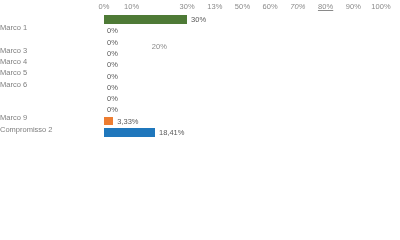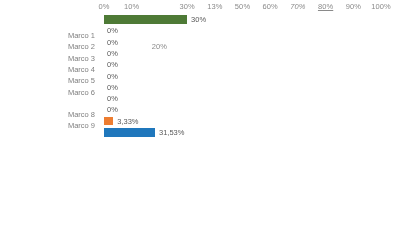--- a/index.html
+++ b/index.html
@@ -50,25 +50,25 @@
   }
   .row {
     position: absolute;
     left: 0;
     width: 400px;
     height: 11.3px;
   }
   .cat-label {
     position: absolute;
     left: 0;
-    top: 16px;
+    top: 8px;
     width: 95px;
     height: 11.3px;
     line-height: 11.3px;
-    text-align: right;
+    text-align: left;
     font-size: 7.5px;
     color: #7f7f7f;
     white-space: nowrap;
     overflow: visible;
   }
   .plot {
     position: absolute;
     left: 104px;
     top: 0;
     width: 277px;
@@ -114,21 +114,20 @@
 
   <div id="rows">
       <div class="row" style="top: 0px;">
         <div class="cat-label">Marco 1</div>
         <div class="plot">
           <div class="bar green" style="width: 83.1px;"></div>
           <div class="val-label" style="left: 87.1px;">30%</div>
         </div>
       </div>
       <div class="row" style="top: 11.3px;">
-        <div class="cat-label">Marco 2</div>
         <div class="plot">
           <div class="val-label" style="left: 3px;">0%</div>
         </div>
       </div>
       <div class="row" style="top: 22.6px;">
         <div class="cat-label">Marco 3</div>
         <div class="plot">
           <div class="val-label" style="left: 3px;">0%</div>
         </div>
       </div>
@@ -149,38 +148,38 @@
         <div class="plot">
           <div class="val-label" style="left: 3px;">0%</div>
         </div>
       </div>
       <div class="row" style="top: 67.8px;">
         <div class="plot">
           <div class="val-label" style="left: 3px;">0%</div>
         </div>
       </div>
       <div class="row" style="top: 79.1px;">
-        <div class="cat-label">Marco 8</div>
         <div class="plot">
           <div class="val-label" style="left: 3px;">0%</div>
         </div>
       </div>
       <div class="row" style="top: 90.4px;">
         <div class="cat-label">Marco 9</div>
         <div class="plot">
           <div class="val-label" style="left: 3px;">0%</div>
         </div>
       </div>
       <div class="row" style="top: 101.7px;">
+        <div class="cat-label">Compromisso 2</div>
         <div class="plot">
           <div class="bar orange" style="width: 9.2241px;"></div>
           <div class="val-label" style="left: 13.2241px;">3,33%</div>
         </div>
       </div>
       <div class="row" style="top: 113px;">
         <div class="plot">
           <div class="bar blue" style="width: 50.9957px;"></div>
-          <div class="val-label" style="left: 54.9957px;">31,53%</div>
+          <div class="val-label" style="left: 54.9957px;">18,41%</div>
         </div>
       </div>
     </div>
 
 </div>
 
 </body></html>

